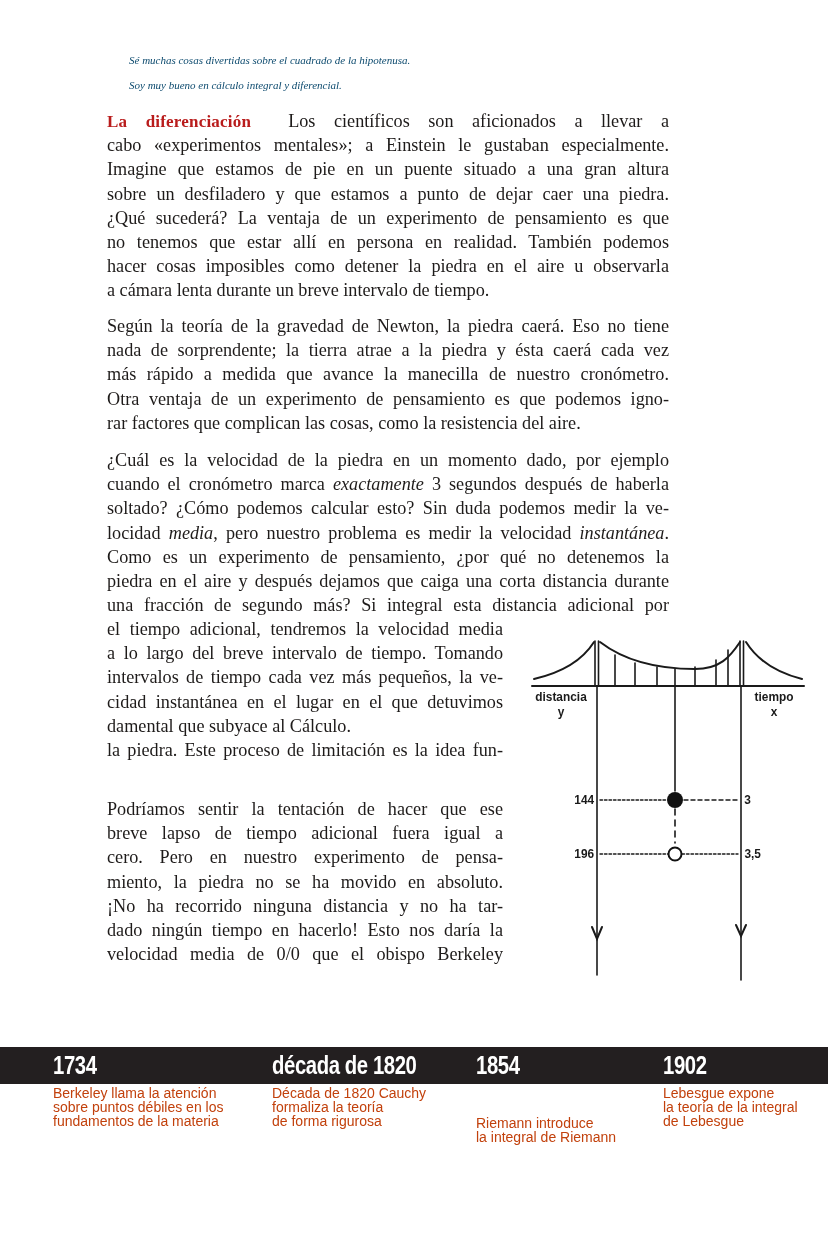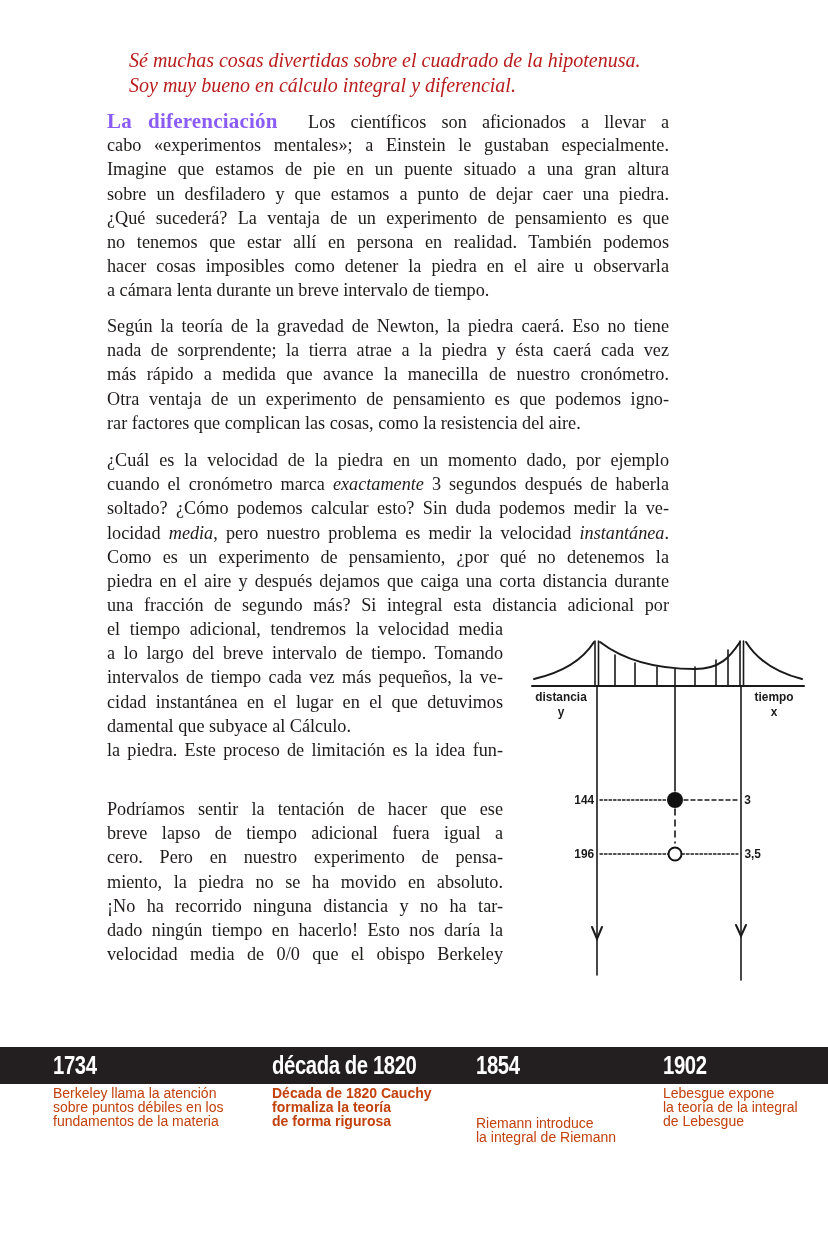--- a/index.html
+++ b/index.html
@@ -2,31 +2,31 @@
 <html><head>
   <meta charset="utf-8">
   <style>
     html, body { margin: 0; padding: 0; }
     body {
       width: 828px; height: 1238px; background: #ffffff; position: relative; overflow: hidden;
       font-family: "Liberation Serif", "DejaVu Serif", serif; color: #1c1a19;
     }
     .epigraph {
       position: absolute; left: 129px; top: 48px; width: 560px;
-      font-style: italic; font-size: 20px; line-height: 25px; color: #b91c1c;
+      font-style: italic; font-size: 11px; line-height: 25px; color: #0c4a6e;
     }
     .epigraph div { white-space: nowrap; }
     .body-text {
       position: absolute; left: 107px; width: 562px;
       font-size: 18.2px; line-height: 24.2px; text-align: justify; color: #1e1b1a;
       hyphens: manual;
     }
     .body-text .line { display: block; text-align: justify; text-align-last: justify; white-space: nowrap; height: 24.2px; overflow: visible; }
     .body-text .line.last { text-align-last: left; }
-    .lead-in { font-weight: bold; font-size: 21px; letter-spacing: 0.2px; color: #8b5cf6; }
+    .lead-in { font-weight: bold; font-size: 17px; letter-spacing: 0.2px; color: #b91c1c; }
     .narrow { width: 396px; }
     #p1 { top: 109px; }
     #p2 { top: 314px; }
     #p3 { top: 448px; }
     #p3b { top: 617px; }
     #p4 { top: 797px; }
 
     .diagram { position: absolute; left: 520px; top: 625px; width: 290px; height: 370px; }
     .diagram svg { position: absolute; left: 0; top: 0; }
     .dlabel {
@@ -164,20 +164,20 @@
 <div class="timeline-bar"></div>
 
 <div class="tl-year" style="left:53px;">1734</div>
 <div class="tl-year" style="left:272px;">década de 1820</div>
 <div class="tl-year" style="left:476px;">1854</div>
 <div class="tl-year" style="left:663px;">1902</div>
 
 <div class="tl-desc" style="left:53px;">Berkeley llama la atención
 sobre puntos débiles en los
 fundamentos de la materia</div>
-<div class="tl-desc" style="left:272px;font-weight:bold;">Década de 1820 Cauchy
+<div class="tl-desc" style="left:272px;">Década de 1820 Cauchy
 formaliza la teoría
 de forma rigurosa</div>
 <div class="tl-desc" style="left:476px;margin-top:30px;">Riemann introduce
 la integral de Riemann</div>
 <div class="tl-desc" style="left:663px;">Lebesgue expone
 la teoría de la integral
 de Lebesgue</div>
 
 </body></html>

